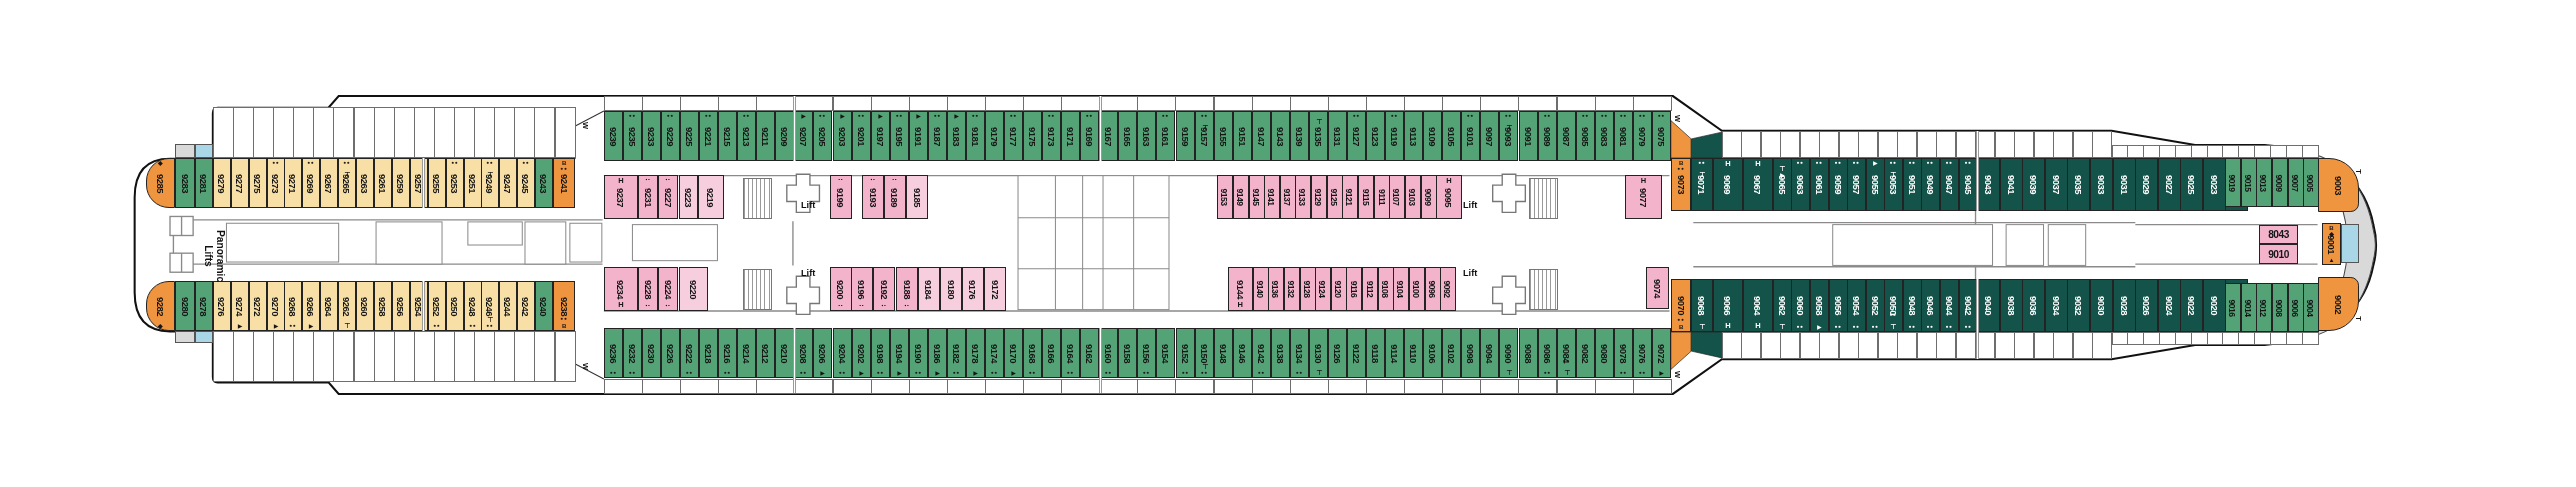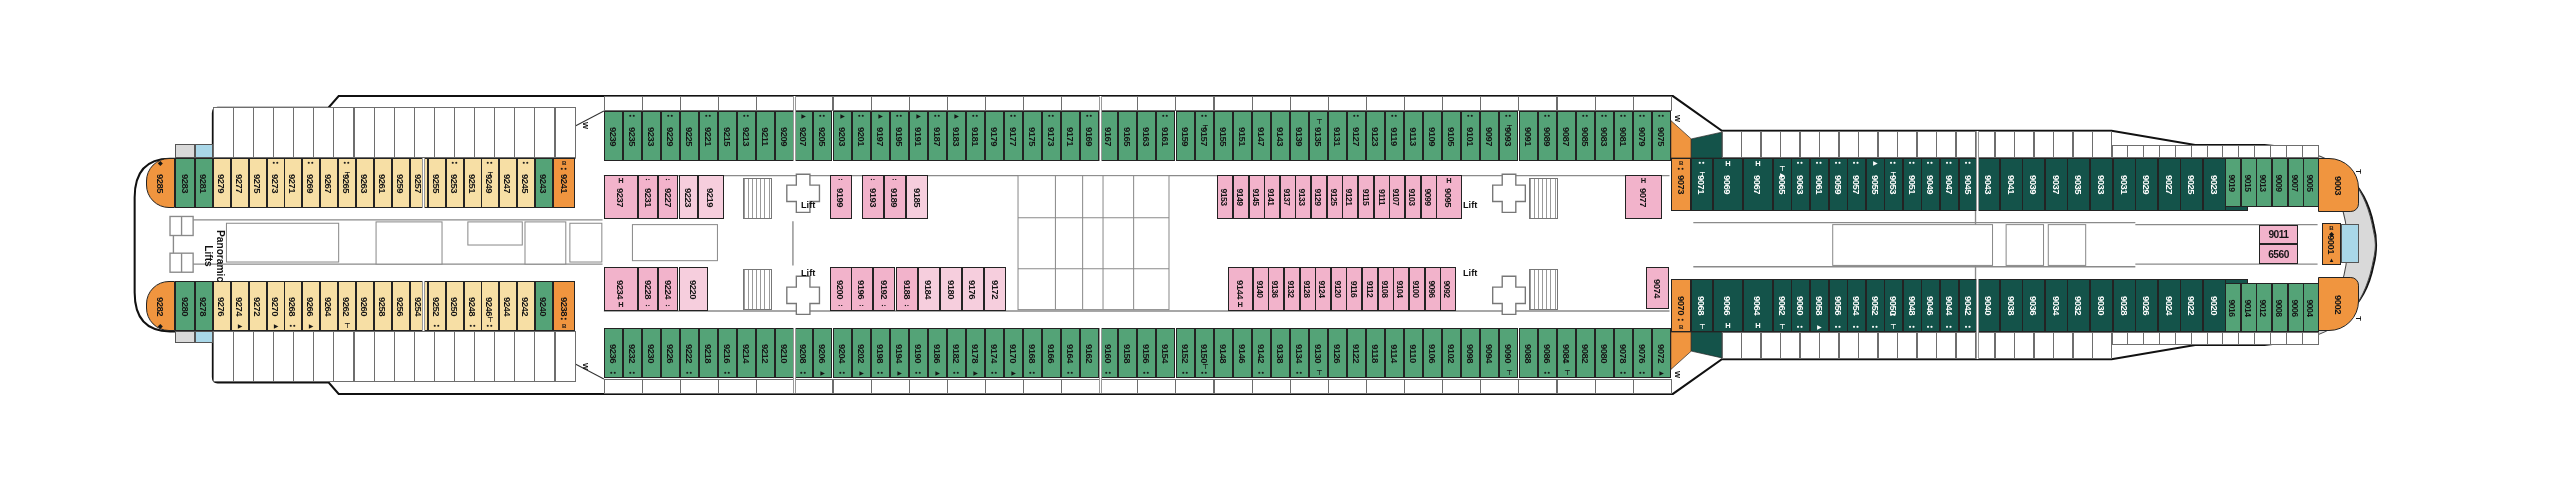--- a/index.html
+++ b/index.html
@@ -1996,26 +1996,26 @@
           <span>9077</span>
         </div>
       </div>
       <div class="cab c-pink" style="left: 1646px; top: 267px; width: 23px; height: 42px;">
         <div class="num">
           <span>9074</span>
         </div>
       </div>
       <div class="cab c-pink horiz" style="left: 2259px; top: 225px; width: 39px; height: 19px;">
         <div class="num">
-          <span>9011</span>
+          <span>8043</span>
         </div>
       </div>
       <div class="cab c-pink horiz" style="left: 2259px; top: 244px; width: 39px; height: 20px;">
         <div class="num">
-          <span>6560</span>
+          <span>9010</span>
         </div>
       </div>
       <div class="cab c-orange" style="left: 2322px; top: 223px; width: 19px; height: 42px;">
         <div class="marks top">
           <span class="mk mk-B">B</span>
           <span class="mk mk-dm">◆</span>
         </div>
         <div class="marks bot">
           <span class="mk mk-up">▲</span>
         </div>

